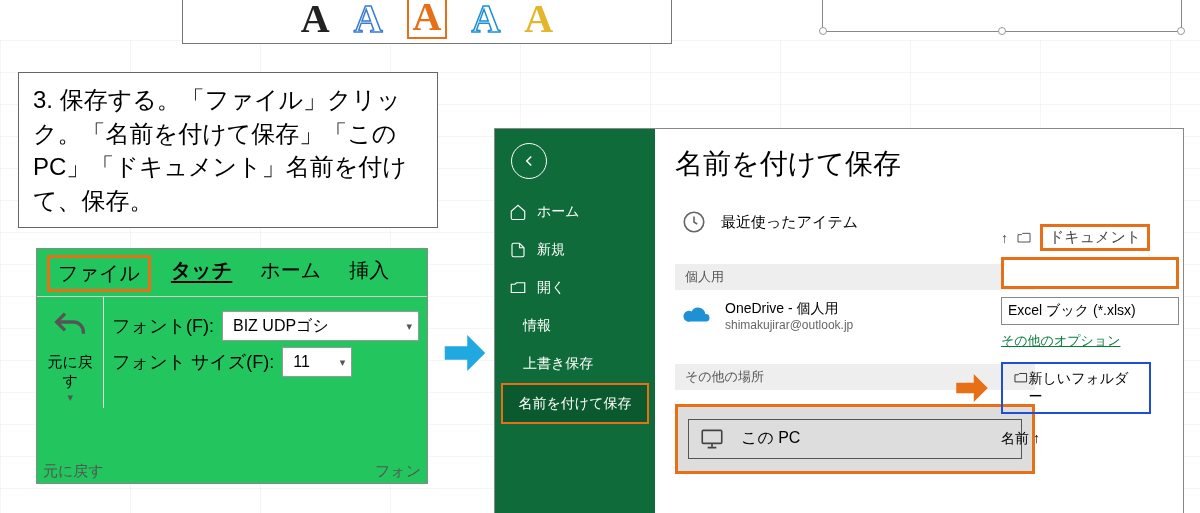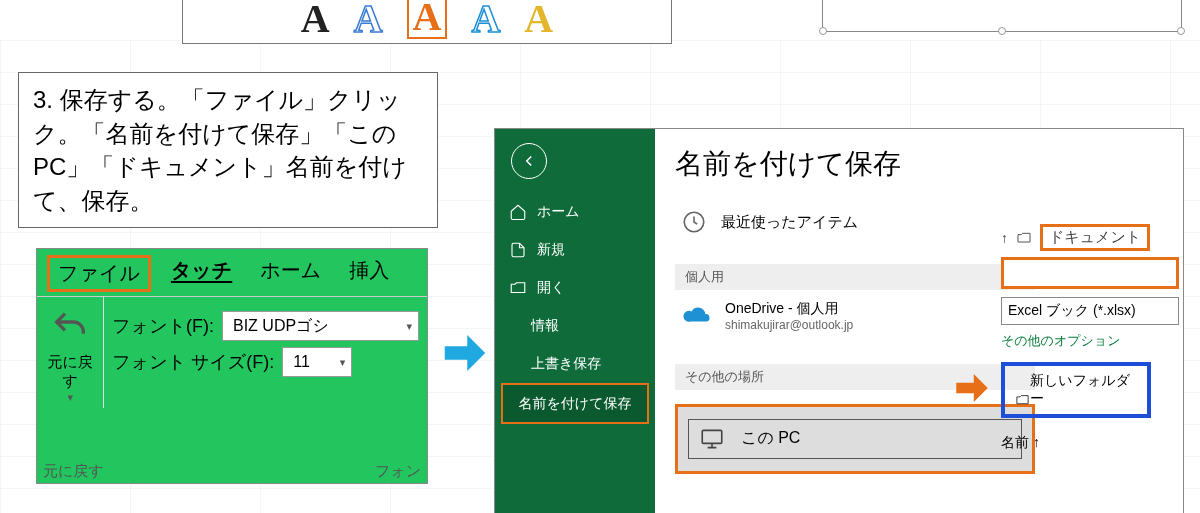--- a/index.html
+++ b/index.html
@@ -51,21 +51,21 @@
     
     .arrow-blue{position:absolute;top:326px;left:438px;}
     .arrow-blue svg{width:54px;height:54px}
 
     
     .backstage{position:absolute;top:128px;left:494px;width:690px;height:386px;border:1px solid #888;background:#fff;display:flex;}
     .bs-nav{width:160px;background:#0f6b39;color:#fff;display:flex;flex-direction:column;padding-top:10px;font-size:14px;}
     .bs-back{width:36px;height:36px;border:1.5px solid #fff;border-radius:50%;margin:4px 0 14px 16px;display:flex;align-items:center;justify-content:center}
     .bs-back svg{width:18px;height:18px}
     .bs-item{display:flex;align-items:center;gap:10px;padding:10px 14px;}
-    .bs-item.indent{padding-left:36px}
+    .bs-item.indent{padding-left:28px}
     .bs-item.sel{background:#0b5a2f;border:2px solid #e66f17;margin:0 6px 6px;padding:10px 8px;text-align:center;justify-content:center;line-height:1.2}
     .bs-item svg{width:18px;height:18px;flex-shrink:0}
 
     .bs-main{flex:1;position:relative;padding:16px 0 0 20px;}
     .bs-title{font-size:28px;margin-bottom:18px}
     .bs-loc-list{width:360px;}
     .loc-recent{display:flex;align-items:center;gap:14px;padding:8px 6px;font-size:15px;}
     .loc-recent svg{width:26px;height:26px;color:#666}
     .loc-section{background:#eee;color:#555;font-size:13px;padding:4px 10px;margin-top:21px}
     .loc-onedrive{display:flex;align-items:center;gap:12px;padding:10px 8px}
@@ -76,22 +76,22 @@
     .loc-pc-inner{border:1px solid #555;display:flex;align-items:center;gap:14px;padding:6px 8px;flex:1;background:#ddd}
     .loc-pc svg{width:30px;height:26px;color:#444}
 
     
     .save-panel{position:absolute;right:4px;top:95px;width:178px}
     .sp-path{display:flex;align-items:center;gap:8px;font-size:14px;color:#444;margin-bottom:6px}
     .sp-path svg{width:16px;height:16px;color:#555}
     .sp-docs{border:3px solid #e66f17;padding:1px 6px;font-size:15px}
     .sp-filename{border:3px solid #e66f17;height:32px;margin:2px 0 8px;background:#fff}
     .sp-type{border:1px solid #888;padding:4px 6px;font-size:14px;margin-bottom:6px}
-    .sp-options{color:#0a7c3a;font-size:13px;margin-bottom:12px;display:inline-block}
-    .sp-newfolder{border:4px solid #1d4ed8;display:flex;align-items:flex-end;padding:6px 10px;font-size:14px;width:150px;margin-bottom:16px}
+    .sp-options{color:#0a7c3a;text-decoration:underline;font-size:13px;margin-bottom:12px;display:inline-block}
+    .sp-newfolder{border:2px solid #1d4ed8;display:flex;align-items:flex-start;padding:6px 10px;font-size:14px;width:150px;margin-bottom:16px}
     .sp-newfolder svg{width:16px;height:16px}
     .sp-namecol{font-size:14px}
 
     .arrow-orange{position:absolute;top:238px;right:186px}
     .arrow-orange svg{width:50px;height:42px}
   </style>
 </head>
 <body>
 
 <div class="grid-bg"></div>

